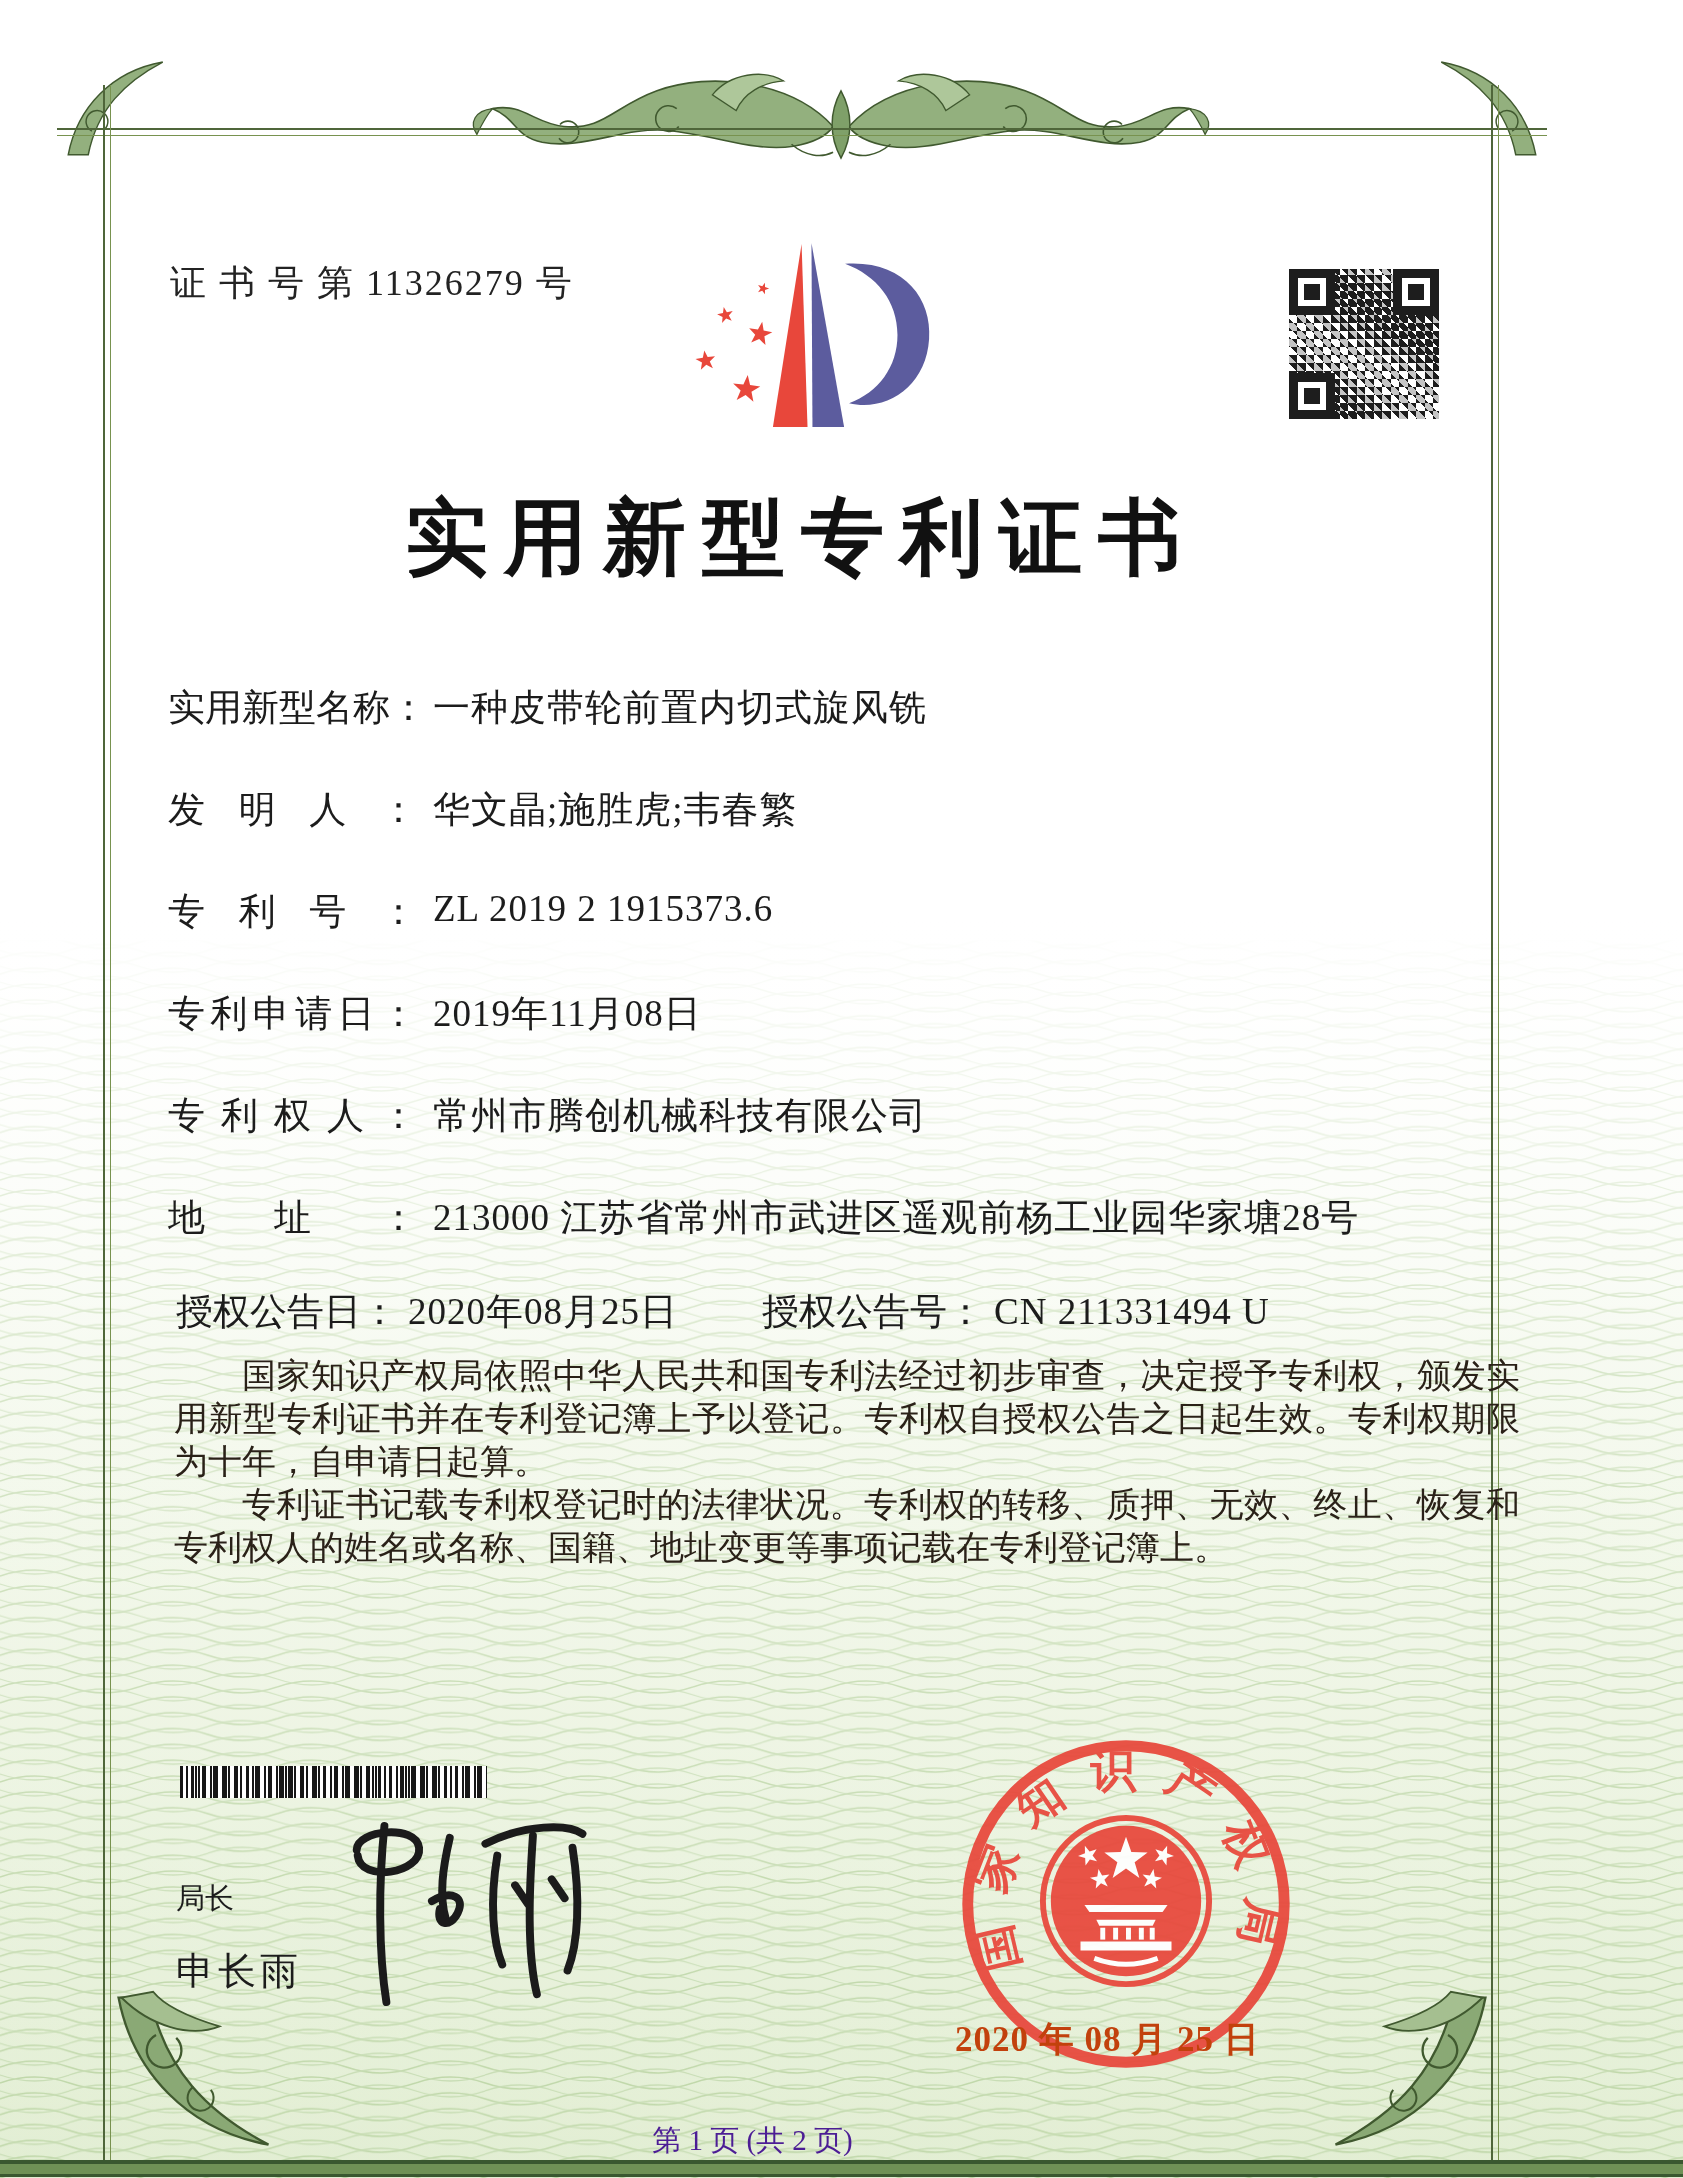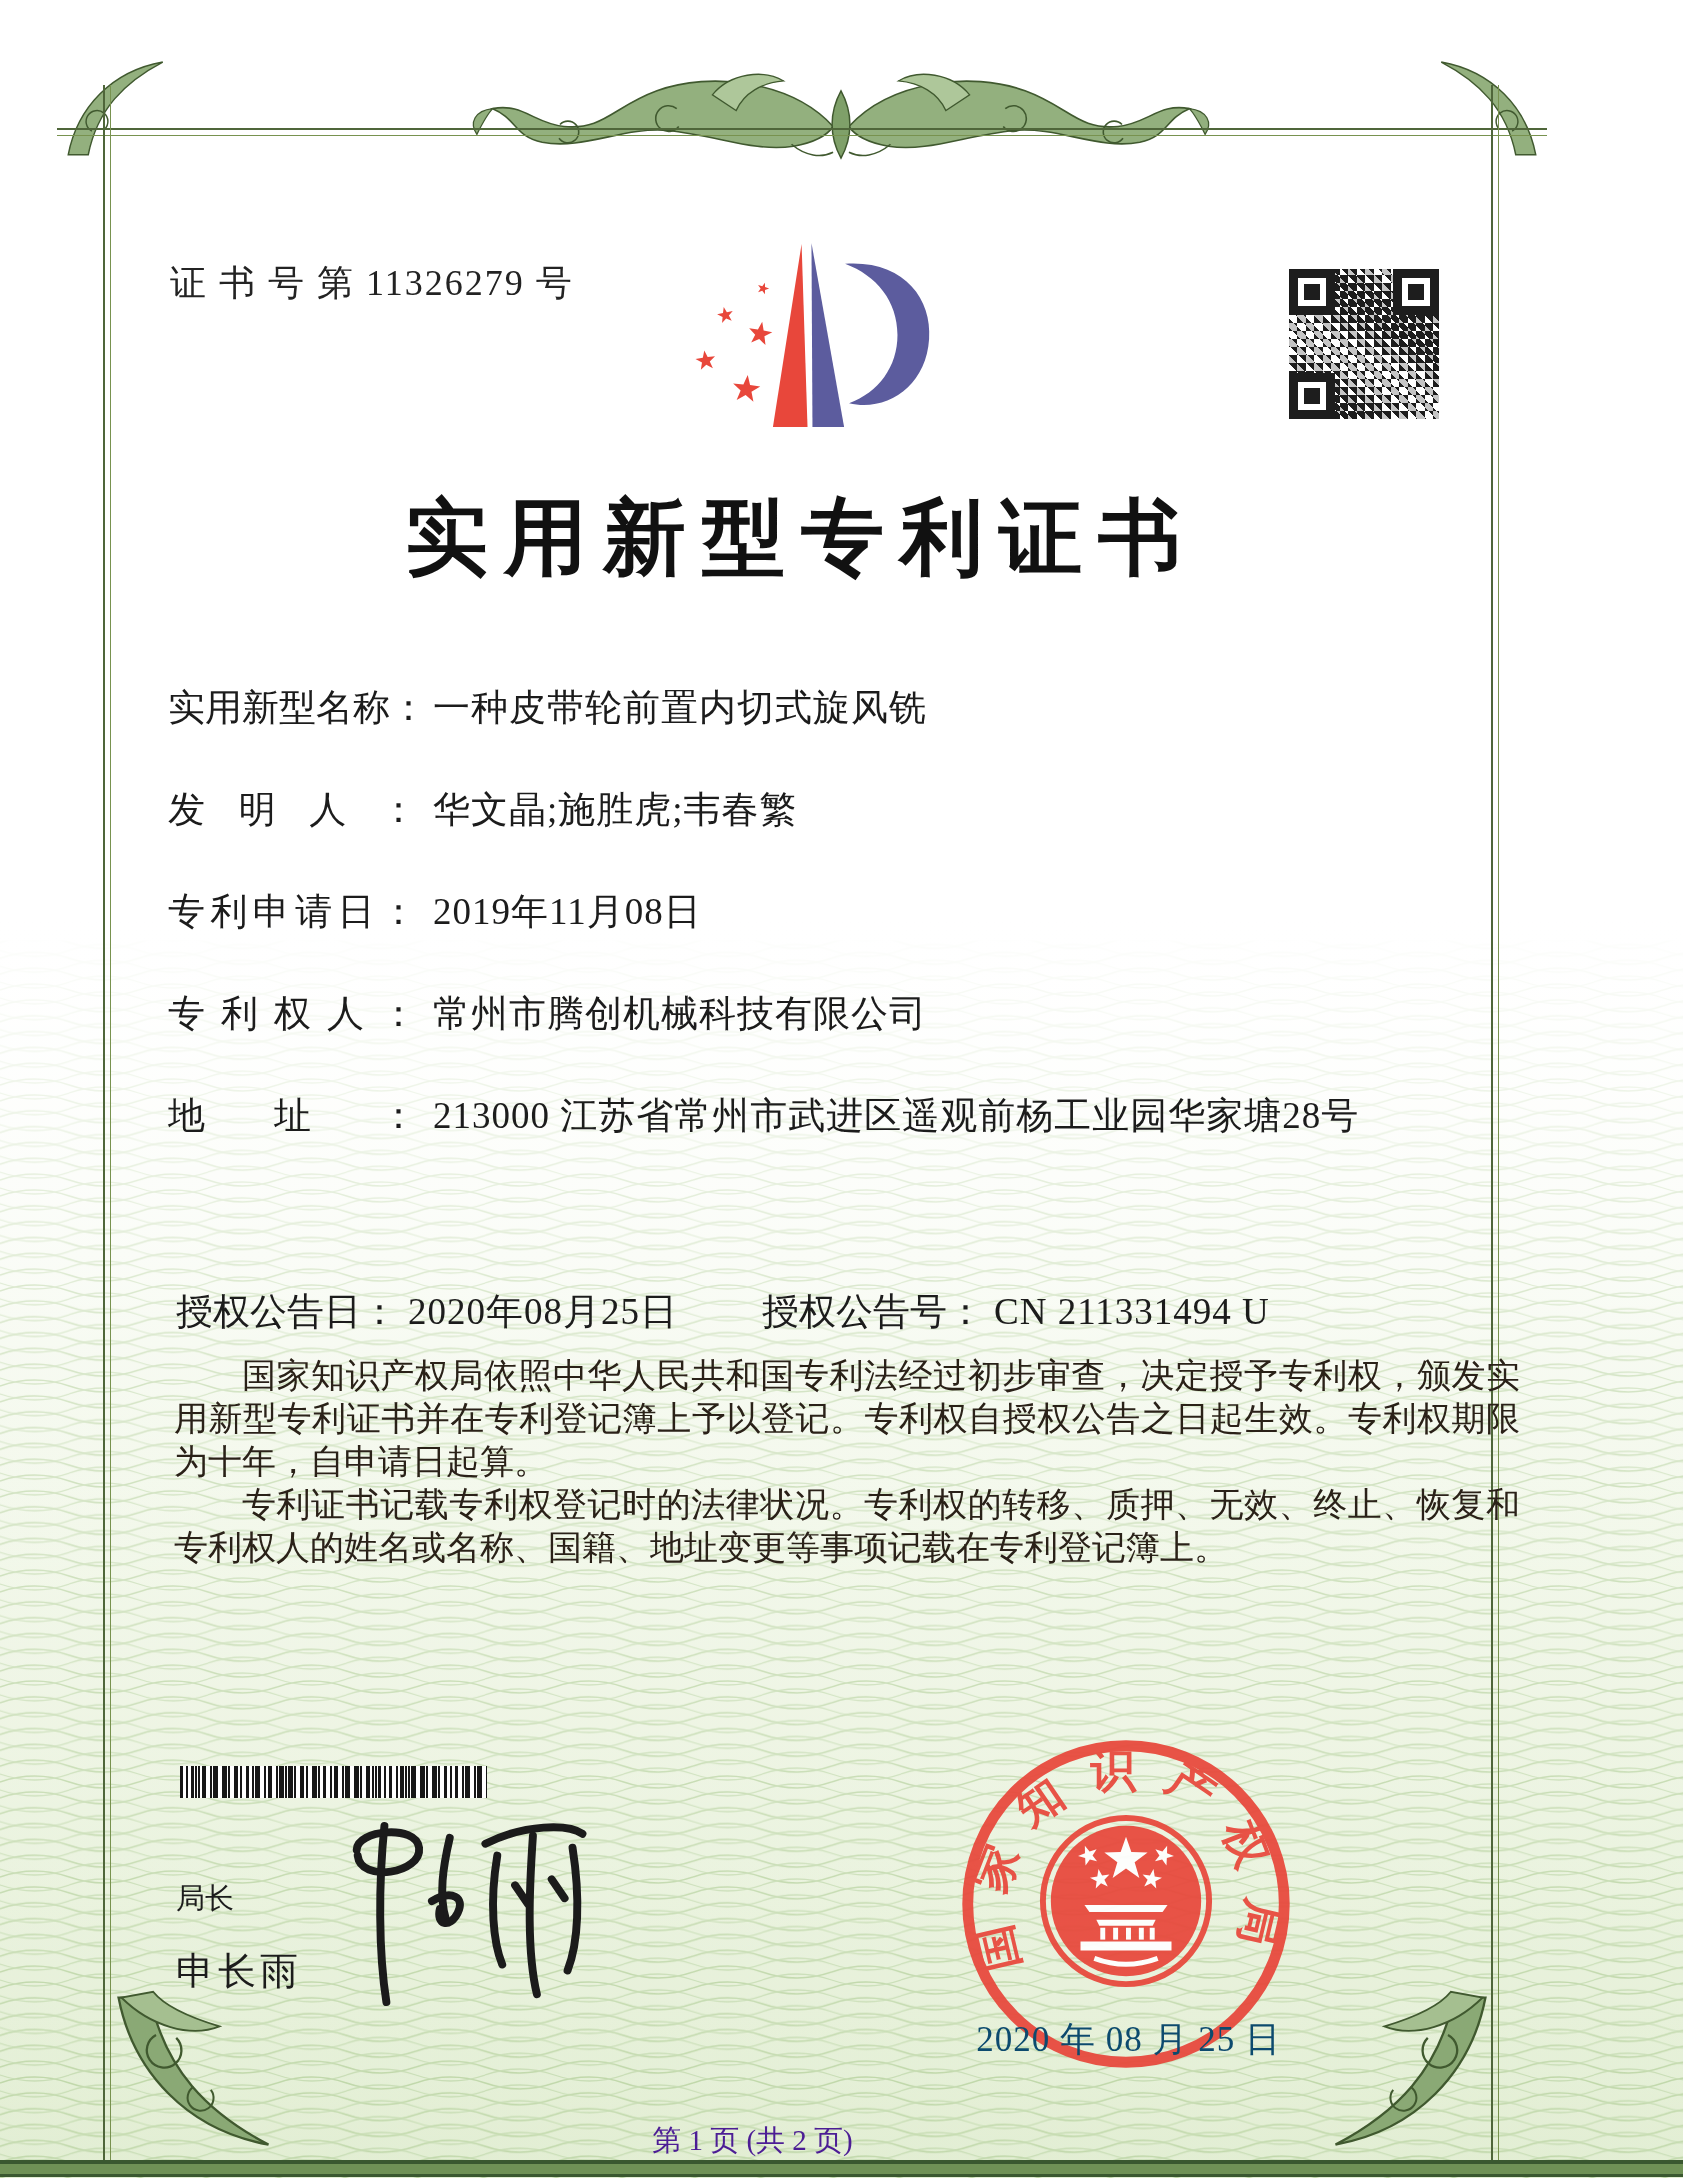--- a/index.html
+++ b/index.html
@@ -51,22 +51,22 @@
       repeating-linear-gradient(90deg,#161616 0 3px,rgba(0,0,0,0) 3px 11px),
       repeating-linear-gradient(90deg,#161616 0 2px,rgba(0,0,0,0) 2px 15px);}
 
   
   .signer-title{left:176px;top:1879px;font-size:29px;}
   .signer-name{left:176px;top:1946px;font-size:38px;letter-spacing:4px;}
   .signature{left:327px;top:1804px;}
 
   
   .seal{left:943px;top:1721px;opacity:.93;}
-  .seal-date{left:955px;top:2016px;width:347px;text-align:center;
-    font-size:35px;letter-spacing:1px;color:#0c4a6e;}
+  .seal-date{left:955px;top:2016px;width:347px;text-align:left;
+    font-size:35px;letter-spacing:1px;color:#c2410c;font-weight:bold;}
 
   
   .footer{left:109px;top:2121px;width:1287px;text-align:center;font-size:29px;color:#4c1d95;}
 
   
   .qr{left:1283px;top:263px;width:162px;height:162px;background:#fff;}
   .qr-noise{position:absolute;inset:6px;
     background-image:
       repeating-linear-gradient(45deg,#1d1d1d 0 6px,#fff 6px 13px),
       repeating-linear-gradient(0deg,#1d1d1d 0 8px,#fff 8px 16px),
@@ -183,20 +183,23 @@
   </div>
 
   <div class="layer title">实用新型专利证书</div>
 
   <div class="layer fields">
     <div class="frow">
       <span class="flabel">实用新型名称：</span><span class="fvalue">一种皮带轮前置内切式旋风铣</span>
     </div>
     <div class="frow">
       <span class="flabel">发明人：</span><span class="fvalue">华文晶;施胜虎;韦春繁</span>
+    </div>
+    <div class="frow">
+      <span class="flabel">专利号：</span><span class="fvalue">ZL 2019 2 1915373.6</span>
     </div>
     <div class="frow">
       <span class="flabel">专利申请日：</span><span class="fvalue">2019年11月08日</span>
     </div>
     <div class="frow">
       <span class="flabel">专利权人：</span><span class="fvalue">常州市腾创机械科技有限公司</span>
     </div>
     <div class="frow">
       <span class="flabel">地址：</span><span class="fvalue">213000 江苏省常州市武进区遥观前杨工业园华家塘28号</span>
     </div>

